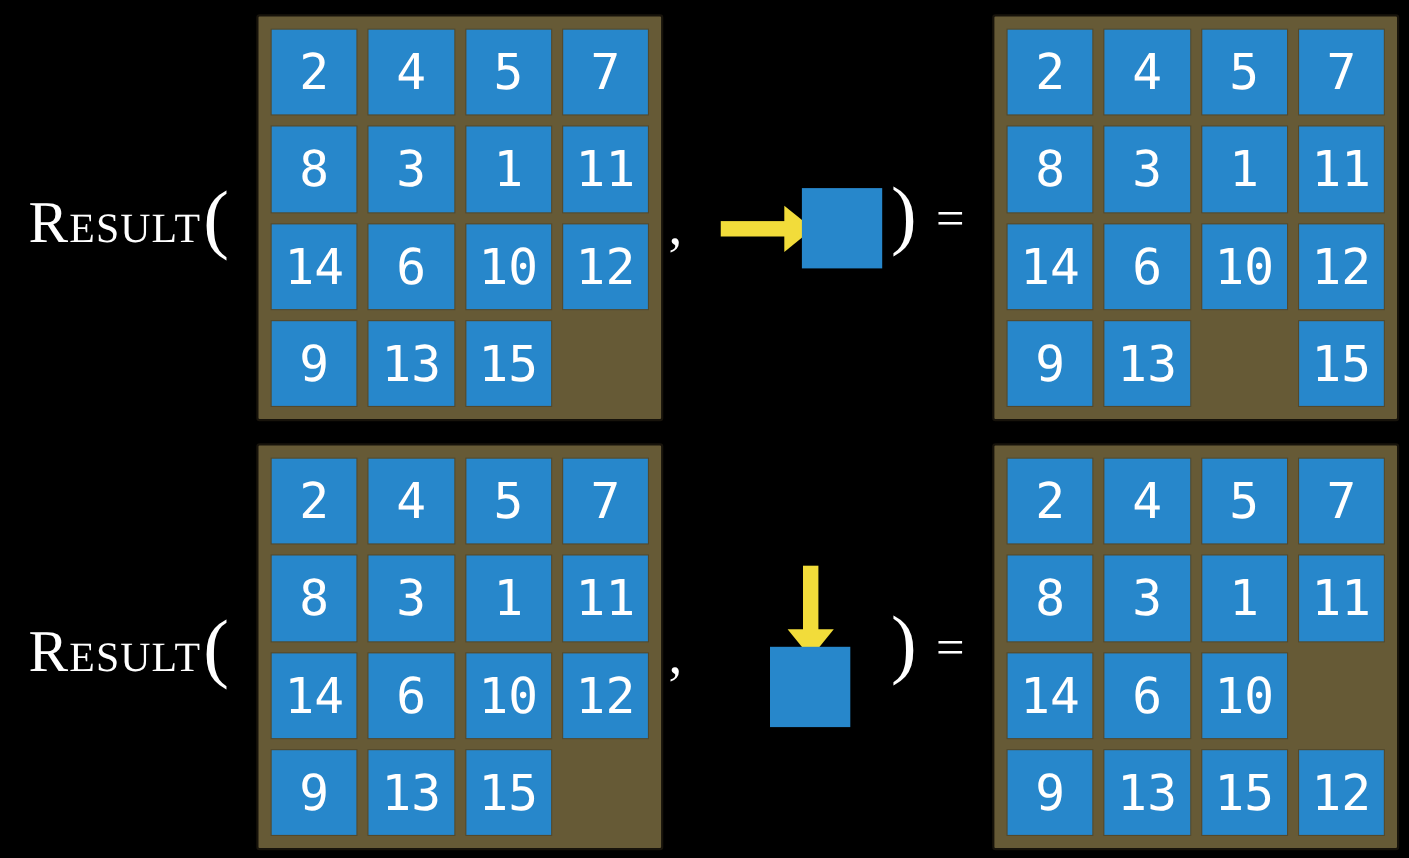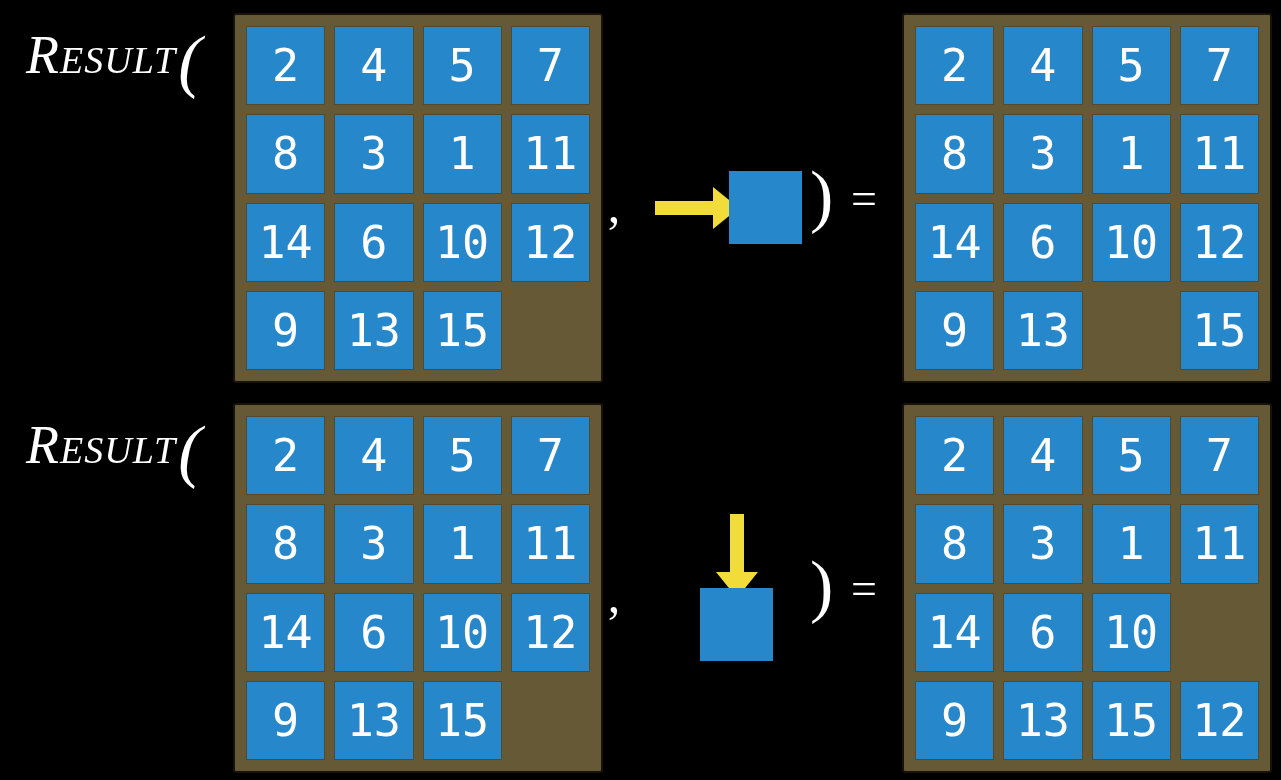--- a/index.html
+++ b/index.html
@@ -12,22 +12,22 @@
     --text:#FFFFFF;
   }
   html,body{margin:0;padding:0;background:var(--bg);}
   body{width:1281px;height:780px;position:relative;overflow:hidden;
        font-family:"Liberation Serif","DejaVu Serif",serif;color:var(--text);}
 
   .row{position:absolute;left:0;width:1281px;height:370px;}
   .row.r1{top:13px;}
   .row.r2{top:403px;}
 
-  .fn-label{position:absolute;left:26px;top:15px;height:100%;
-            display:flex;align-items:flex-start;white-space:nowrap;font-style:italic;}
+  .fn-label{position:absolute;left:26px;top:4px;height:100%;
+            display:flex;align-items:center;white-space:nowrap;}
   .fn-name{font-variant:small-caps;font-size:54px;letter-spacing:1px;line-height:1;}
   .paren{font-size:70px;font-weight:400;line-height:1;display:inline-block;
          transform:translateY(-2px);}
   .fn-label .paren{margin-left:2px;}
 
   .board{position:absolute;top:0;width:370px;height:370px;background:var(--frame);
          border:2px solid var(--outline);border-radius:3px;box-sizing:border-box;
          padding:12px;display:grid;grid-template-columns:repeat(4,1fr);
          grid-template-rows:repeat(4,1fr);gap:11px;}
   .board.in{left:233px;}

